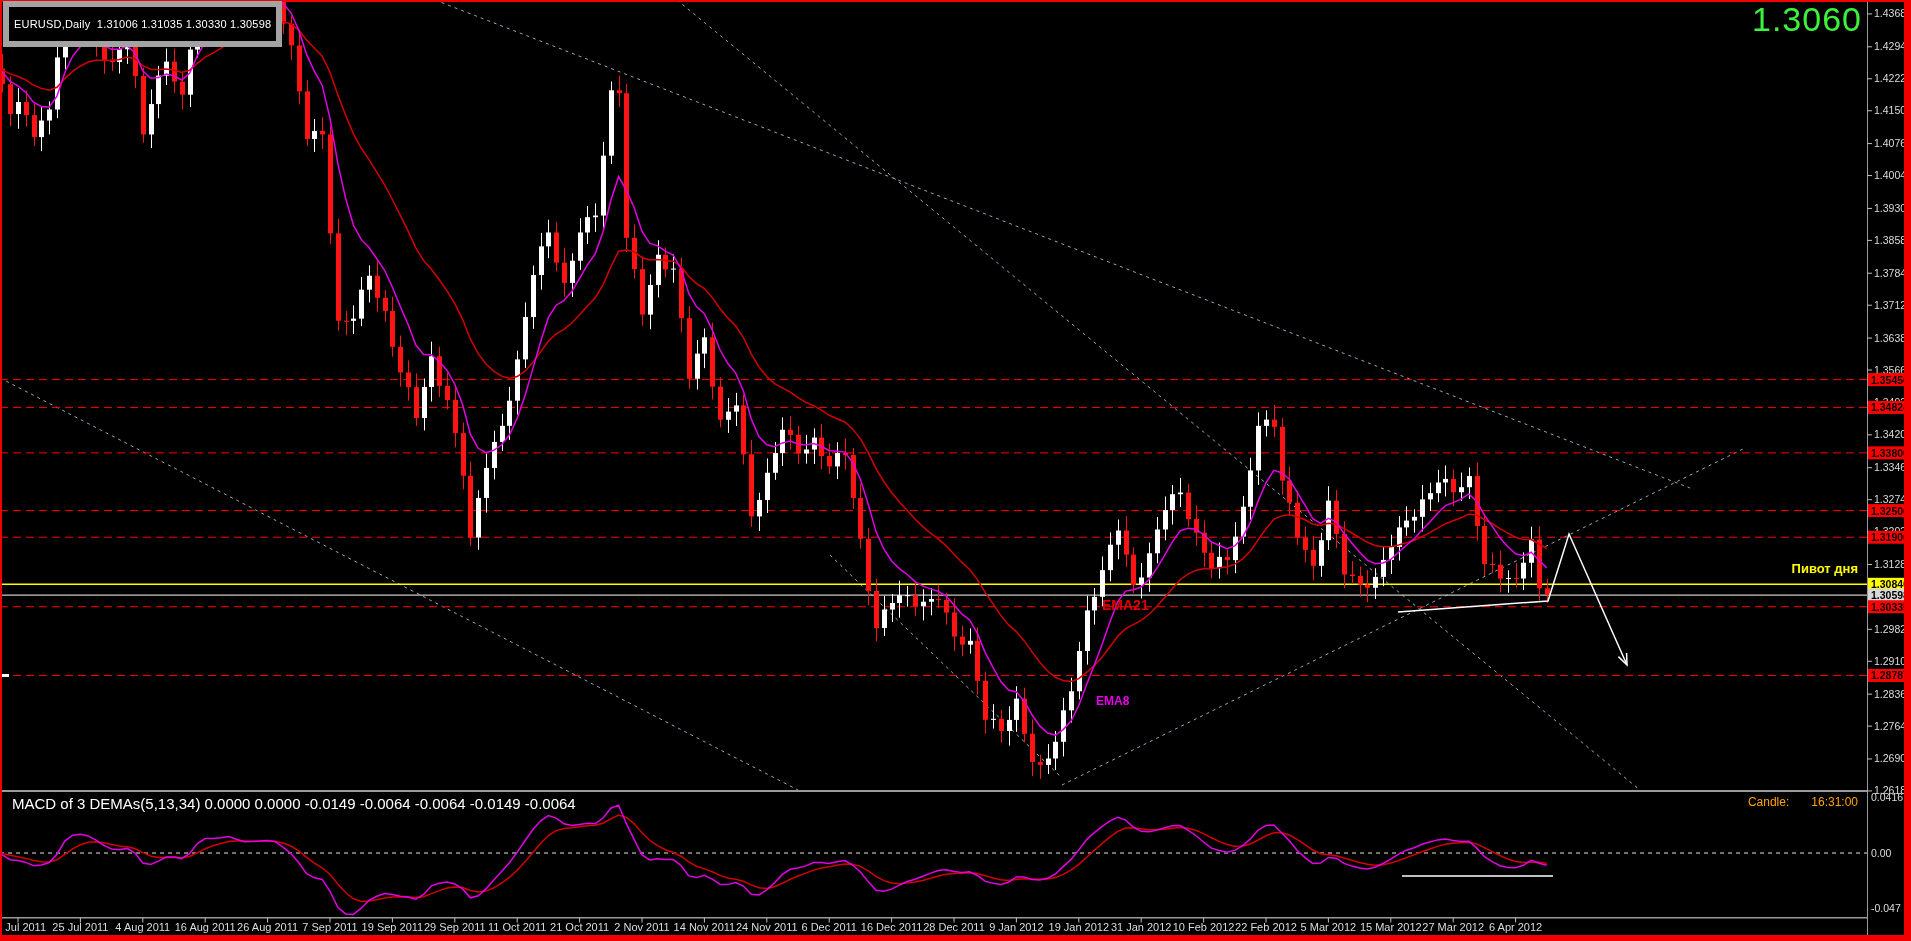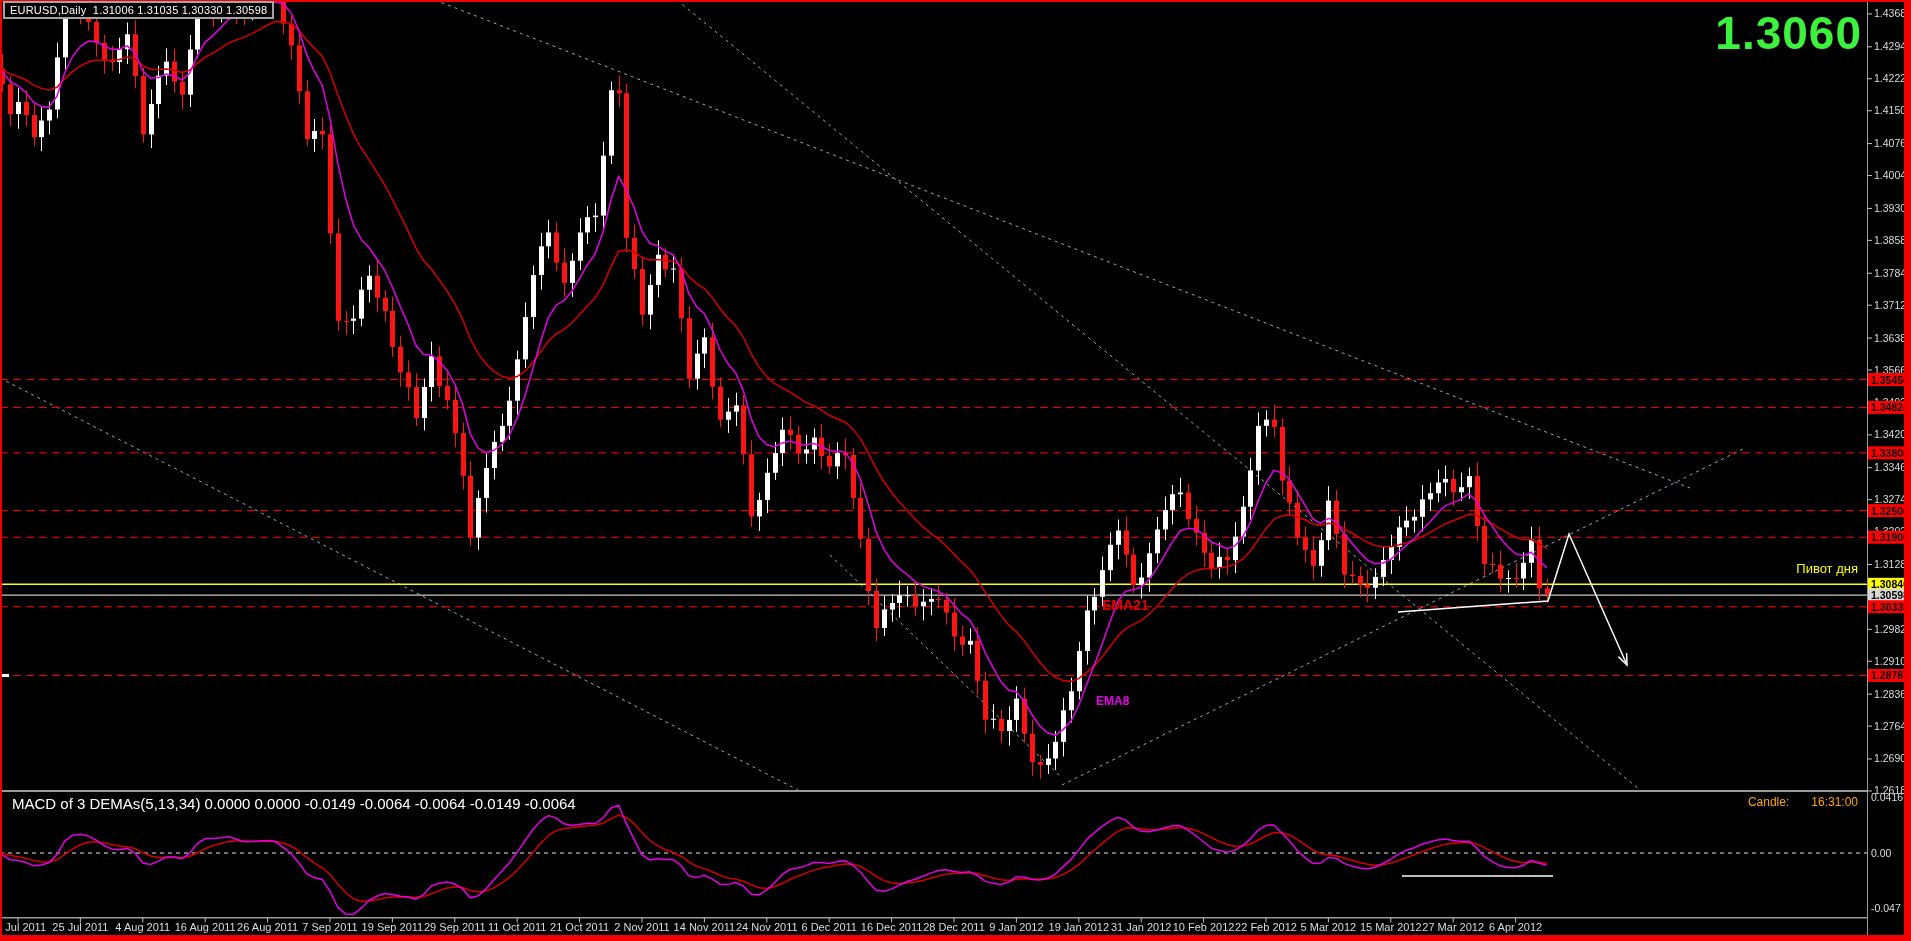--- a/index.html
+++ b/index.html
@@ -1,23 +1,23 @@
 <!DOCTYPE html>
 <html><head>
 <meta charset="utf-8">
 <style>
   html,body{margin:0;padding:0;background:#000;width:1911px;height:941px;overflow:hidden}
   body{font-family:"Liberation Sans",sans-serif;position:relative}
   #stage{position:relative;width:1911px;height:941px;background:#000}
   svg{position:absolute;left:0;top:0}
   svg text{font-family:"Liberation Sans",sans-serif}
   .overlay{position:absolute;z-index:5;white-space:pre}
-  #ohlc-box{left:3px;top:1px;color:#fff;font-size:11px;padding:1px 5px;border:2px solid #a3a3a3;background:#000;letter-spacing:.2px}
-  #big-price{right:49px;top:6px;color:#3df23d;font-size:46px;font-weight:700;letter-spacing:1px}
-  #pivot-text{right:53px;top:561px;color:#ffff00;font-size:13px;font-weight:400}
+  #ohlc-box{left:3px;top:1px;color:#fff;font-size:11px;padding:11px 5px;border:6px solid #a3a3a3;background:#000;letter-spacing:.2px}
+  #big-price{right:49px;top:0;color:#3df23d;font-size:34px;font-weight:400;letter-spacing:1px}
+  #pivot-text{right:53px;top:561px;color:#ffff00;font-size:13px;font-weight:700}
   #ema21-label{left:1102px;top:597px;color:#e00000;font-size:14px;font-weight:700}
   #ema8-label{left:1096px;top:694px;color:#e800e8;font-size:12px;font-weight:700}
   #macd-title{left:12px;top:795px;color:#fff;font-size:15px}
   #candle-timer{right:53px;top:795px;color:#ffa500;font-size:12px;display:flex;gap:22px}
 </style>
 </head>
 <body>
 
 <div id="stage">
 

